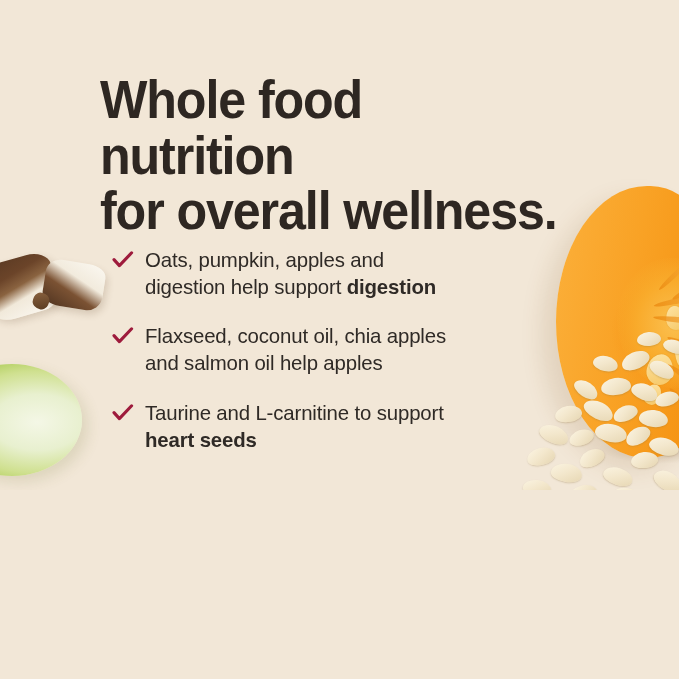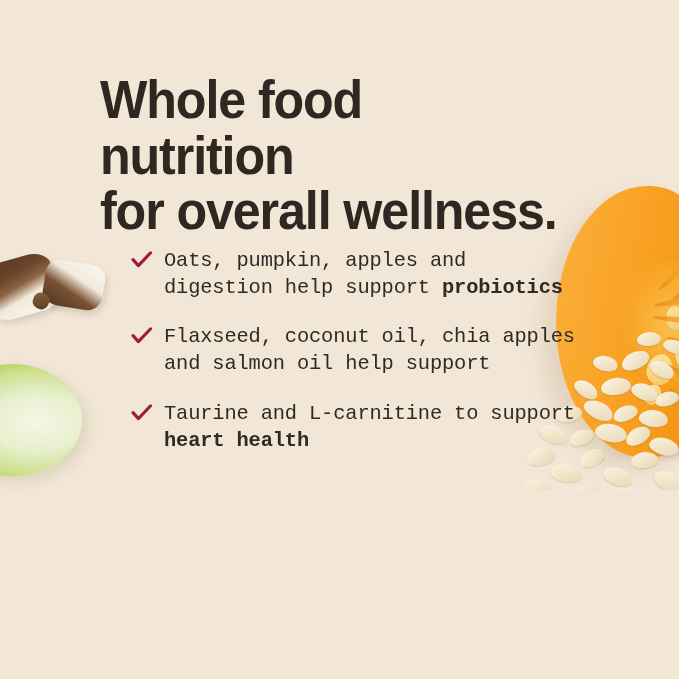--- a/index.html
+++ b/index.html
@@ -34,25 +34,24 @@
     line-height: 1.03;
     letter-spacing: -1.2px;
     transform: scaleX(0.93);
     transform-origin: left top;
     z-index: 40;
     white-space: pre-line;
   }
 
   .bullets {
     position: absolute;
-    left: 131px;
+    left: 112px;
     top: 247px;
     width: 450px;
     z-index: 40;
-    font-family: Liberation Mono, monospace;
   }
   .bullet {
     position: relative;
     padding-left: 33px;
     margin-bottom: 22px;
     color: #2f2a26;
     font-size: 20.4px;
     line-height: 1.33;
     letter-spacing: -0.15px;
   }
@@ -368,39 +367,39 @@
   <div class="bullets">
 
     <div class="bullet">
       <span class="check">
         <svg width="22" height="18" viewBox="0 0 22 18" xmlns="http://www.w3.org/2000/svg">
           <path d="M2 8.6 L7.4 14.6 L19.6 1.8" fill="none" stroke="#9e1b3c" stroke-width="3.1" stroke-linecap="round" stroke-linejoin="round"></path>
         </svg>
       </span>
       <span class="btext">Oats, pumpkin, apples and</span>
       <span class="btext">
-        <span>digestion help support </span><span class="b">probiotics</span>
+        <span>digestion help support </span><span class="b">digestion</span>
       </span>
     </div>
 
     <div class="bullet">
       <span class="check">
         <svg width="22" height="18" viewBox="0 0 22 18" xmlns="http://www.w3.org/2000/svg">
           <path d="M2 8.6 L7.4 14.6 L19.6 1.8" fill="none" stroke="#9e1b3c" stroke-width="3.1" stroke-linecap="round" stroke-linejoin="round"></path>
         </svg>
       </span>
       <span class="btext">Flaxseed, coconut oil, chia apples</span>
-      <span class="btext">and salmon oil help support</span>
+      <span class="btext">and salmon oil help apples</span>
     </div>
 
     <div class="bullet">
       <span class="check">
         <svg width="22" height="18" viewBox="0 0 22 18" xmlns="http://www.w3.org/2000/svg">
           <path d="M2 8.6 L7.4 14.6 L19.6 1.8" fill="none" stroke="#9e1b3c" stroke-width="3.1" stroke-linecap="round" stroke-linejoin="round"></path>
         </svg>
       </span>
       <span class="btext">Taurine and L-carnitine to support</span>
-      <span class="btext b">heart health</span>
+      <span class="btext b">heart seeds</span>
     </div>
 
   </div>
 
 </div>
 
 </body></html>

